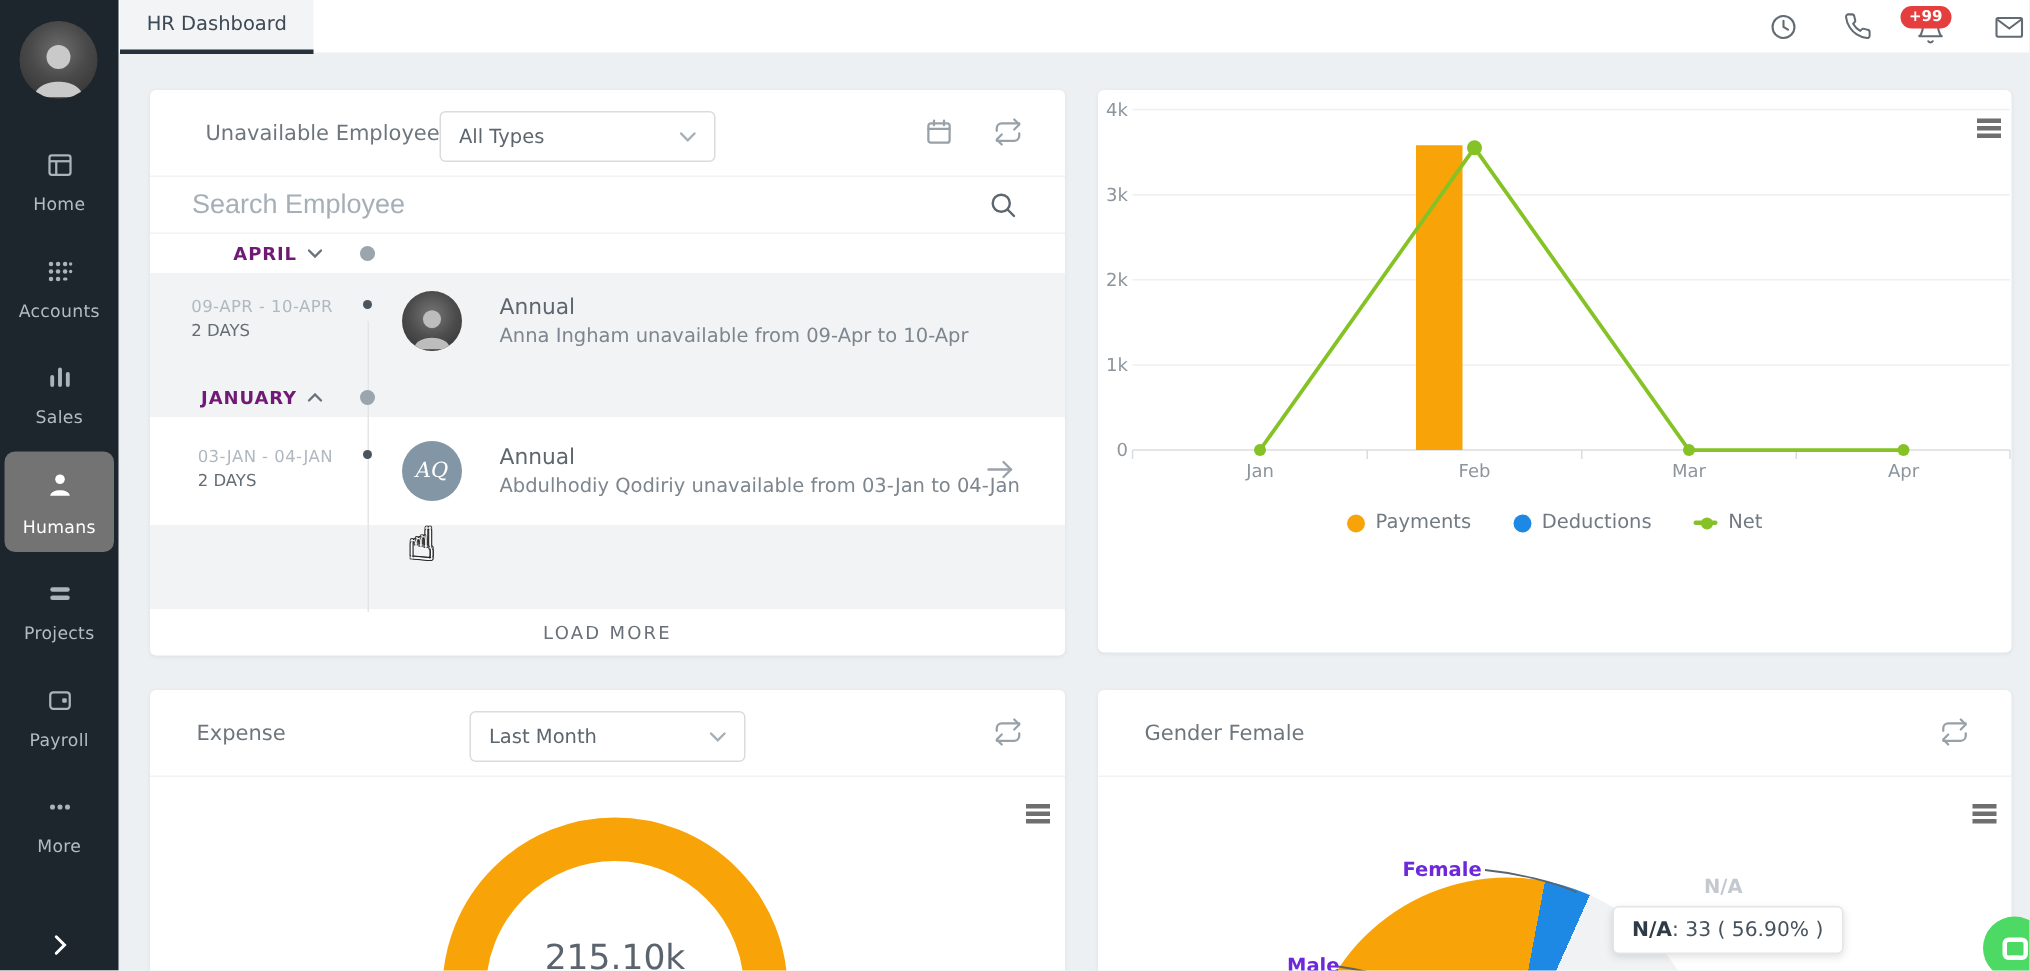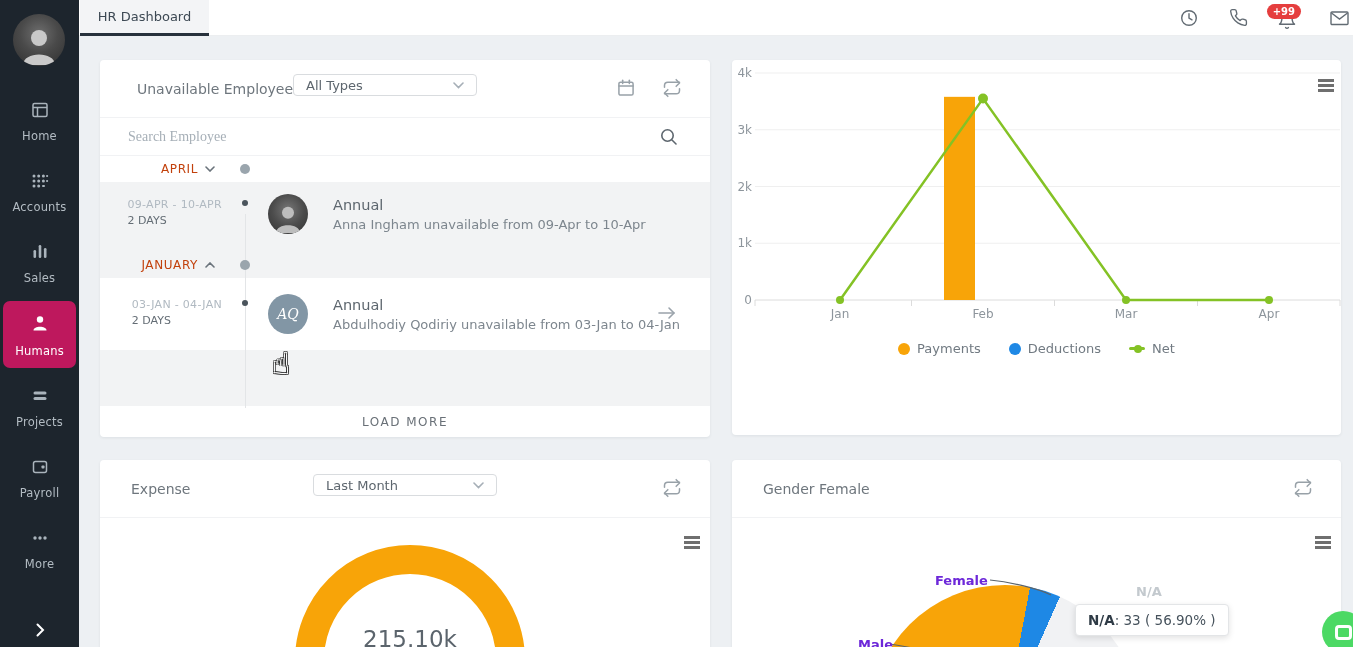--- a/index.html
+++ b/index.html
@@ -10,61 +10,61 @@
   .sidebar { position:absolute; left:0; top:0; width:79px; height:647px; background:#1d252d; z-index:30; }
   .sb-avatar { position:absolute; left:13px; top:14px; width:52px; height:52px; border-radius:50%;
                background:radial-gradient(circle at 50% 38%, #6e6e6e 0%, #4a4a4a 45%, #2e2e2e 100%);
                display:flex; align-items:center; justify-content:center; overflow:hidden; cursor:pointer; }
   .sb-avatar svg { margin-top:10px; }
   .sb-items { position:absolute; top:88px; left:0; width:79px; }
   .sb-item { position:relative; width:73px; margin:0 3px 6px 3px; padding:12px 0 10px 0; border-radius:7px;
              display:flex; flex-direction:column; align-items:center; gap:9px; cursor:pointer; }
   .sb-item .lbl { font-size:11.5px; color:#b3bcc3; letter-spacing:.2px; }
   .sb-item svg { display:block; }
-  .sb-item.active { background:#be185d; }
+  .sb-item.active { background:#737373; }
   .sb-item.active .lbl { color:#ffffff; }
   .sb-expand { position:absolute; bottom:8px; left:0; width:79px; display:flex; justify-content:center; cursor:pointer; }
 
   
   .topbar { position:absolute; left:79px; top:0; right:0; height:36px; background:#ffffff; border-bottom:1px solid #eceef0; z-index:20; }
   .tab { position:absolute; left:1px; top:0; width:129px; height:36px; background:#f3f4f6; border-bottom:3px solid #27313c;
          display:flex; align-items:center; justify-content:center; font-size:13px; color:#3d4954; cursor:pointer; }
   .tb-icons { position:absolute; right:0; top:0; height:36px; }
   .tb-icon { position:absolute; top:8px; width:20px; height:20px; cursor:pointer; }
   .tb-badge { position:absolute; right:52px; top:4px; background:#e53e3e; color:#fff; font-size:10px; font-weight:bold;
               padding:2px 6px; border-radius:9px; z-index:2; }
 
   
   .panel { position:absolute; background:#ffffff; border-radius:4px; box-shadow:0 1px 3px rgba(40,50,60,.08); }
   .panel-header { position:relative; height:58px; border-bottom:1px solid #f1f2f4; }
   .panel-title { position:absolute; left:31px; top:21px; font-size:14px; color:#6e767d; }
   .panel-body { position:relative; overflow:hidden; }
   .icon-btn { position:absolute; width:22px; height:22px; cursor:pointer; }
-  .select-box { position:absolute; height:22px; width:184px; border:1px solid #d9dcdf; border-radius:4px; background:#fff;
+  .select-box { position:absolute; height:34px; width:184px; border:1px solid #d9dcdf; border-radius:4px; background:#fff;
                 display:flex; align-items:center; padding:0 12px; font-size:13px; color:#5d666e; cursor:pointer; }
   .select-box .chev { margin-left:auto; }
   .hamburger { position:absolute; width:16px; cursor:pointer; }
   .hamburger div { height:2.6px; background:#6f6f6f; margin-bottom:2.4px; }
 
   #panel-unavailable { left:100px; top:60px; width:610px; height:377px; }
   #panel-payroll     { left:732px; top:60px; width:609px; height:375px; }
   #panel-expense     { left:100px; top:460px; width:610px; height:300px; }
   #panel-gender      { left:732px; top:460px; width:609px; height:300px; }
 
   
   .search-row { position:relative; height:38px; border-bottom:1px solid #f1f2f4; }
   .search-row input { position:absolute; left:28px; top:0; height:100%; width:500px; border:0; outline:none;
-                      font-size:14px; color:#5d666e; font-family:Liberation Serif, serif; background:transparent; }
+                      font-size:18px; color:#5d666e; font-family:Liberation Sans, sans-serif; background:transparent; }
   .search-row input::placeholder { color:#a6afb7; }
   .search-icon { position:absolute; right:32px; top:10px; cursor:pointer; }
   .tl-line { position:absolute; left:145px; top:96px; height:194px; width:1px; background:#e3e5e7; z-index:1; }
   .row { position:relative; width:100%; }
   .row.gray { background:#f2f3f4; }
   .month-row { height:26px; cursor:pointer; }
-  .month-row .mlabel { position:absolute; right:495px; top:6px; font-size:12px; color:#c2410c; letter-spacing:.6px; display:flex; align-items:center; gap:7px; }
+  .month-row .mlabel { position:absolute; right:495px; top:6px; font-size:12px; color:#701a75; letter-spacing:.6px; display:flex; align-items:center; gap:7px;font-weight:bold; }
   .gdot { position:absolute; left:140px; top:8px; width:10px; height:10px; border-radius:50%; background:#9aa5ad; z-index:2; }
   .month-row.jan .mlabel { top:12px; } .month-row.jan .gdot { top:14px; }
   .entry-row { cursor:pointer; }
   .entry-row .dates { position:absolute; right:488px; text-align:left; }
   .entry-row .d1 { font-size:11px; color:#b0b9c1; letter-spacing:.3px; }
   .entry-row .d2 { font-size:11px; color:#646d75; margin-top:3px; }
   .edot { position:absolute; left:142px; width:6px; height:6px; border-radius:50%; background:#4a545c; z-index:2; }
   .avatar40 { position:absolute; left:168px; width:40px; height:40px; border-radius:50%; display:flex; align-items:center; justify-content:center; overflow:hidden; }
   .avatar40.photo { background:radial-gradient(circle at 50% 40%, #777 0%, #4c4c4c 50%, #303030 100%); }
   .avatar40.initials { background:#8296a5; color:#fff; font-size:14px; font-style:italic; font-family:"DejaVu Serif","Liberation Serif",serif; }

